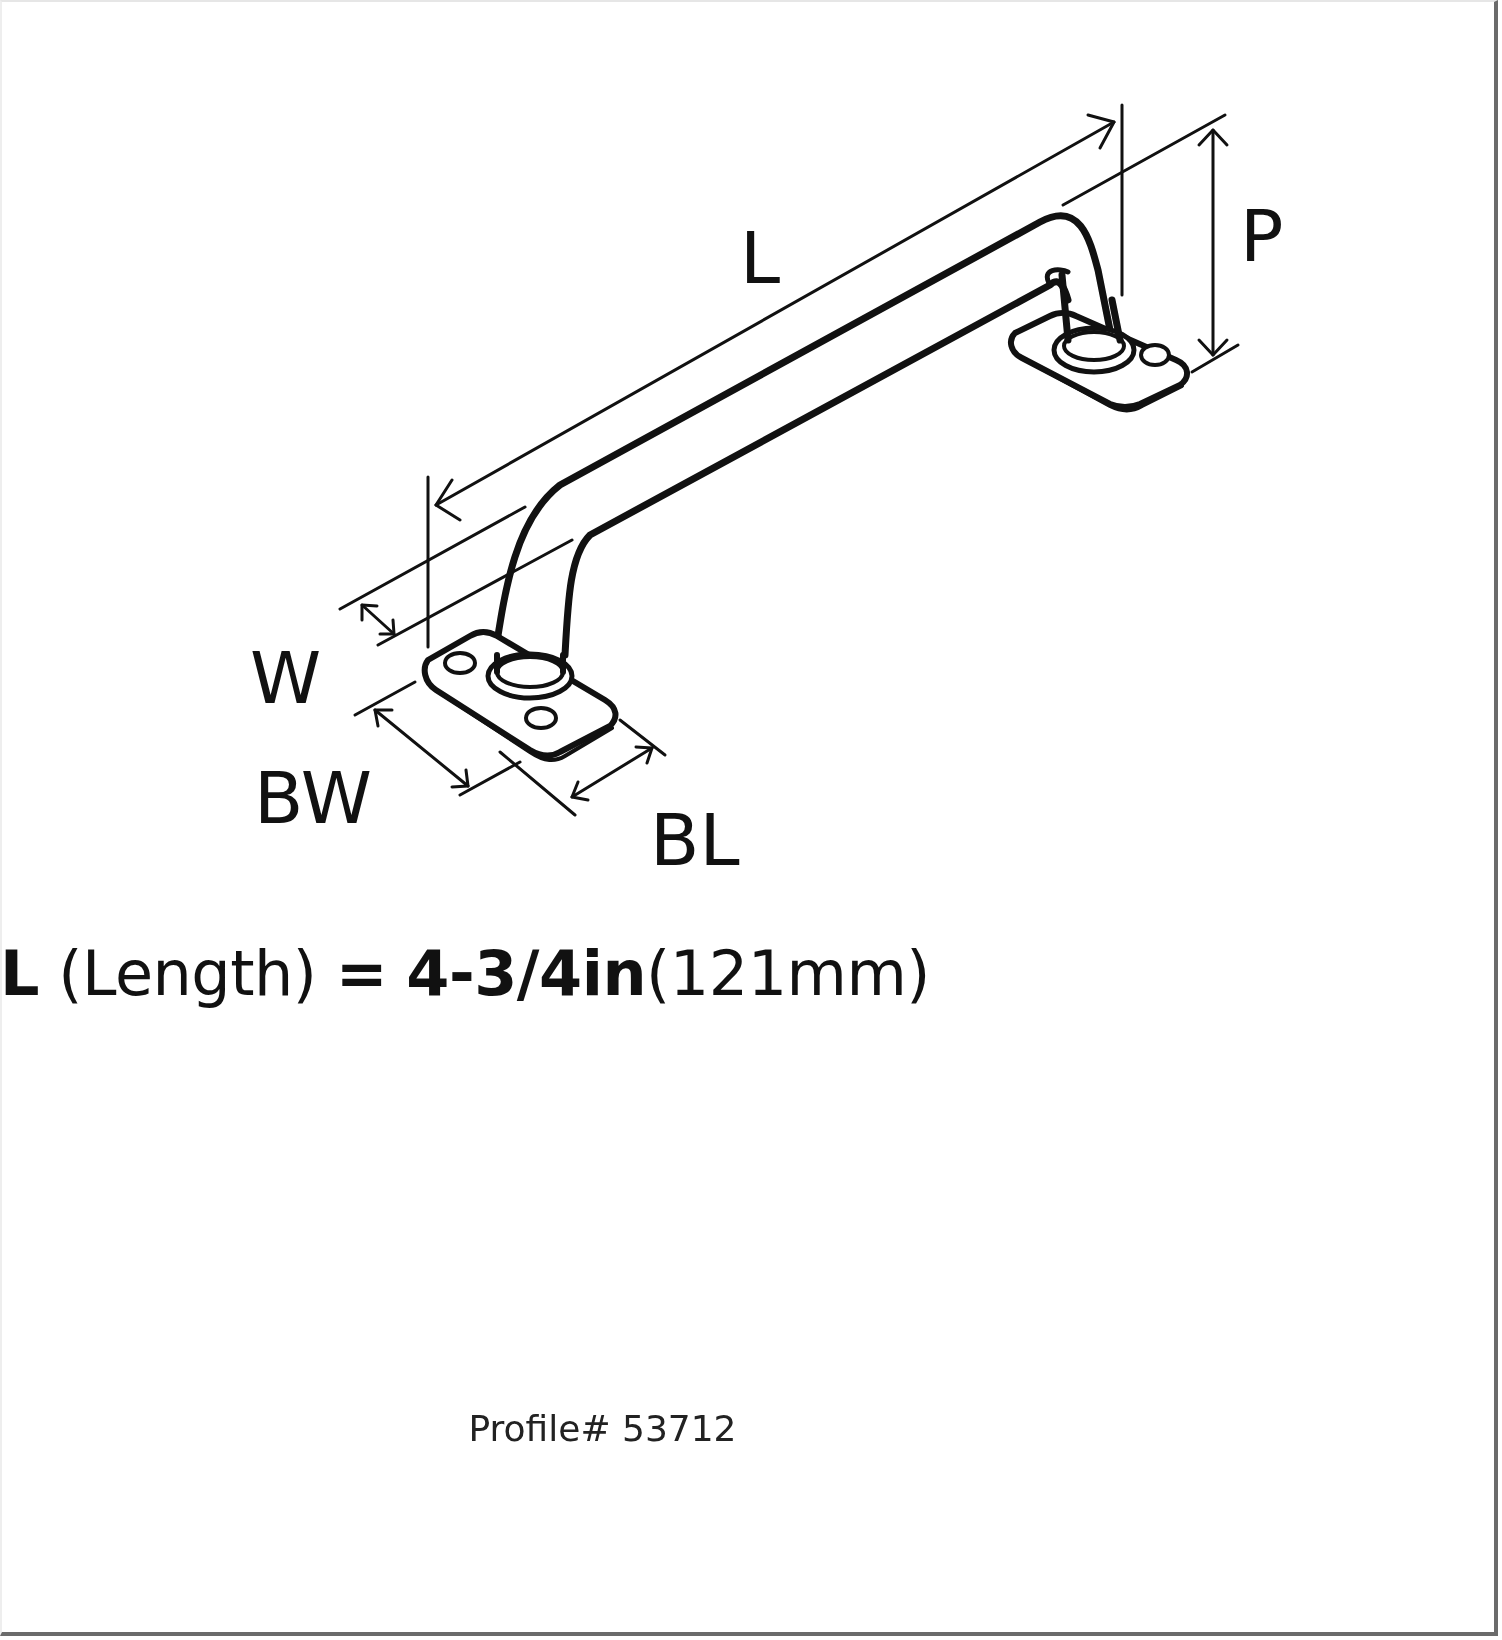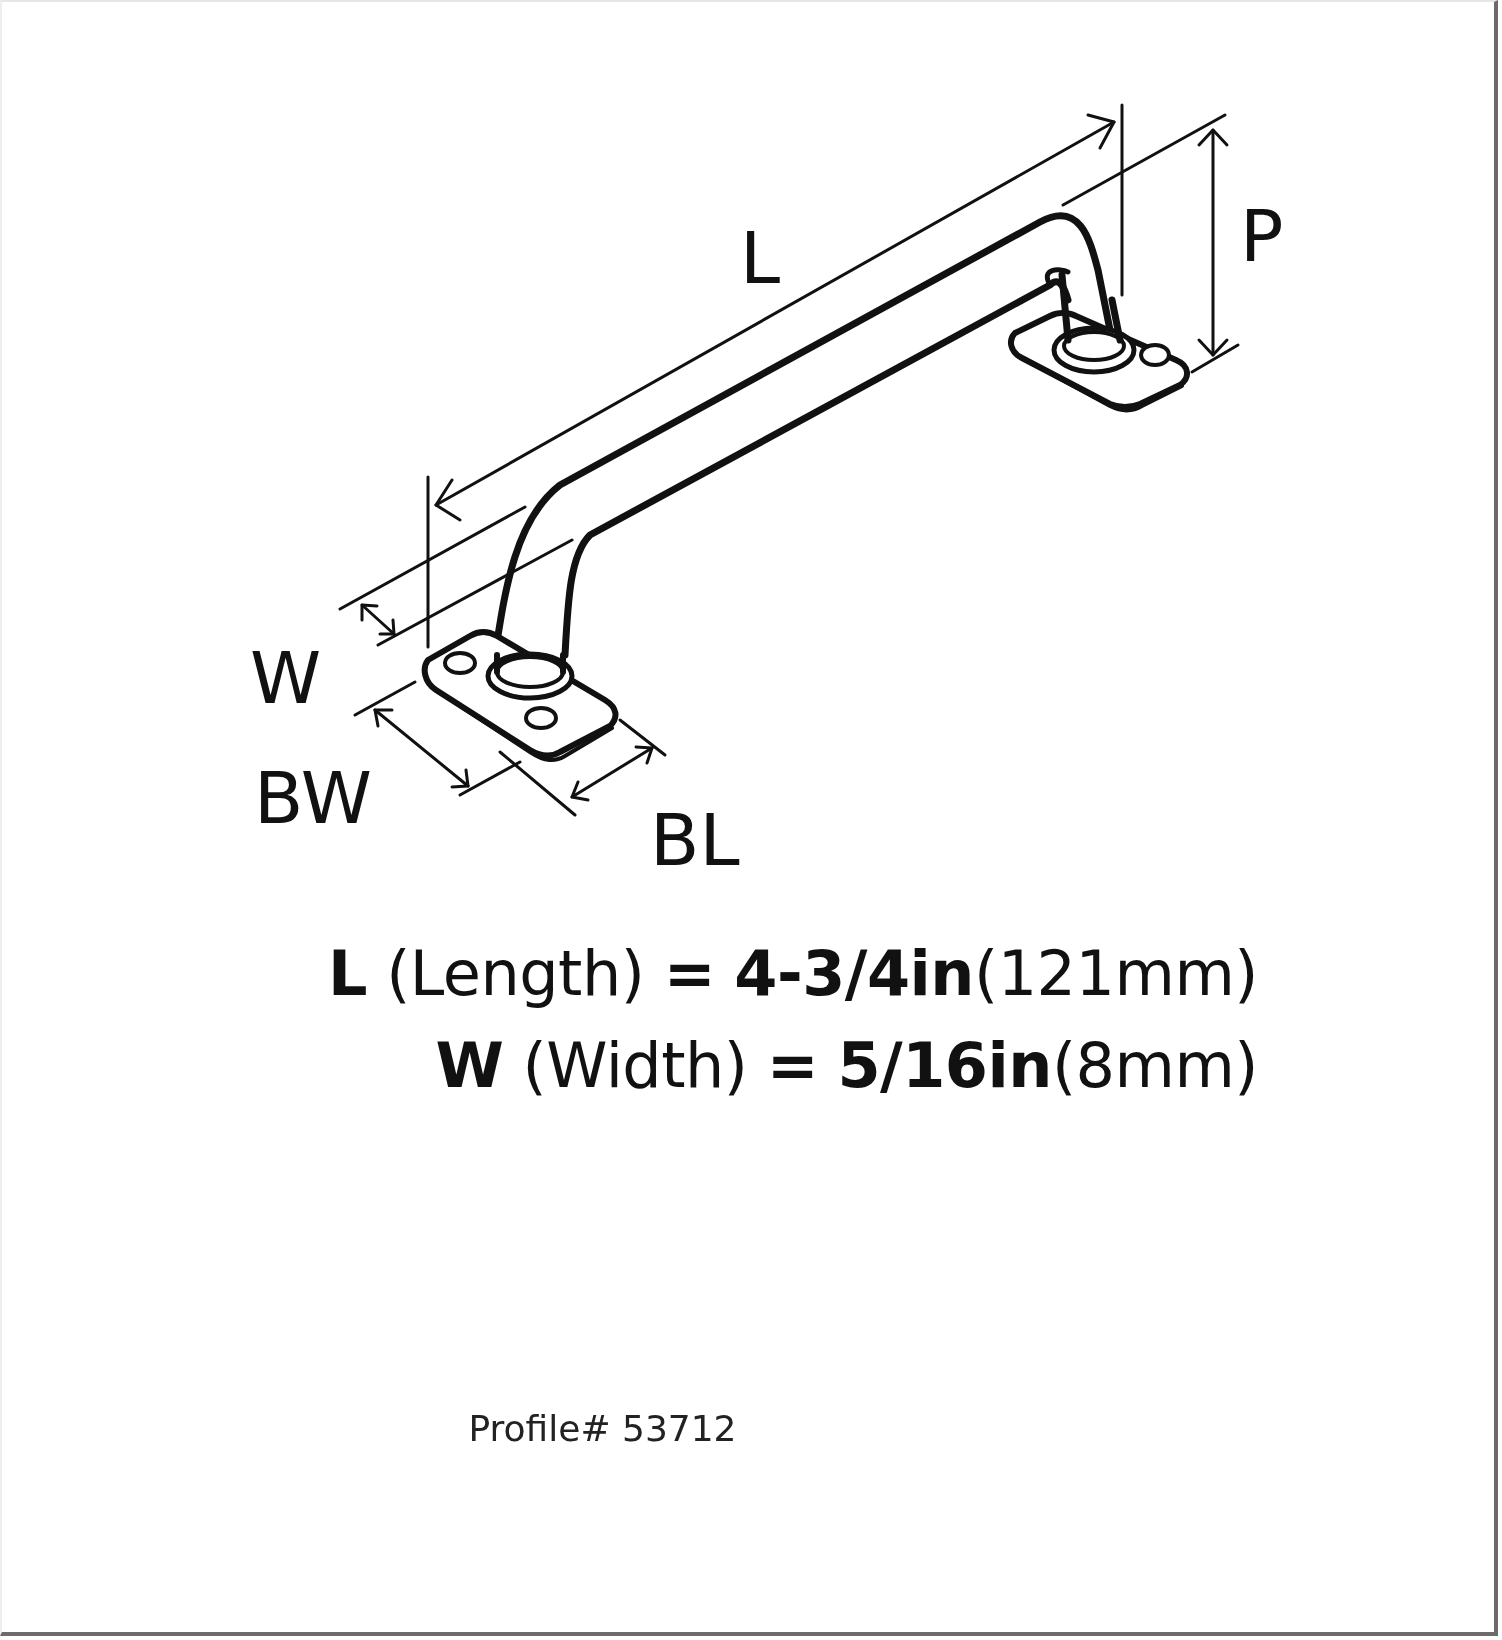--- a/index.html
+++ b/index.html
@@ -1,20 +1,20 @@
 <!DOCTYPE html>
 <html><head>
   <meta charset="utf-8">
   <style>
     html, body { margin: 0; padding: 0; background: #ffffff; }
     body { width: 1502px; height: 1640px; position: relative; overflow: hidden; font-family: "Liberation Sans", "DejaVu Sans", sans-serif; color: #111; }
     .frame { position: absolute; left: 0; top: 0; width: 1498px; height: 1636px; border-right: 4px solid #6b6b6b; border-bottom: 4px solid #6b6b6b; border-top: 2px solid #e6e6e6; border-left: 2px solid #eeeeee; box-sizing: border-box; background: #fff; }
     svg.drawing { position: absolute; left: 0; top: 0; width: 1502px; height: 900px; }
     .dim-label { position: absolute; font-family: "DejaVu Sans", sans-serif; font-size: 72px; font-weight: 400; color: #111; line-height: 1; }
-    .specs { position: absolute; left: 0; top: 928px; width: 1258px; text-align: right; }
+    .specs { position: absolute; left: 0; top: 928px; width: 1258px; text-align: left; }
     .spec-line { font-family: "DejaVu Sans", sans-serif; font-size: 62px; line-height: 92px; white-space: nowrap; color: #111; letter-spacing: -0.5px; }
     .spec-line .code { font-weight: 700; }
     .spec-line .name { font-weight: 400; }
     .spec-line .eq { font-weight: 700; }
     .spec-line .imp { font-weight: 700; }
     .spec-line .met { font-weight: 400; }
     .profile { position: absolute; left: 0; top: 1408px; width: 1205px; text-align: center; font-family: "DejaVu Sans", sans-serif; font-size: 36px; color: #222; }
   </style>
 </head>
 <body>
@@ -103,21 +103,15 @@
 <div class="dim-label" style="left:254px; top:762px;">BW</div>
 <div class="dim-label" style="left:650px; top:804px;">BL</div>
 
 <div class="specs">
   <div class="spec-line">
     <span class="code">L</span>
     <span class="name">(Length)</span>
     <span class="eq">=</span>
     <span class="imp">4-3/4in</span><span class="met">(121mm)</span>
   </div>
-  <div class="spec-line">
-    <span class="code">W</span>
-    <span class="name">(Width)</span>
-    <span class="eq">=</span>
-    <span class="imp">5/16in</span><span class="met">(8mm)</span>
-  </div>
 </div>
 
 <div class="profile">Profile# 53712</div>
 
 </body></html>

